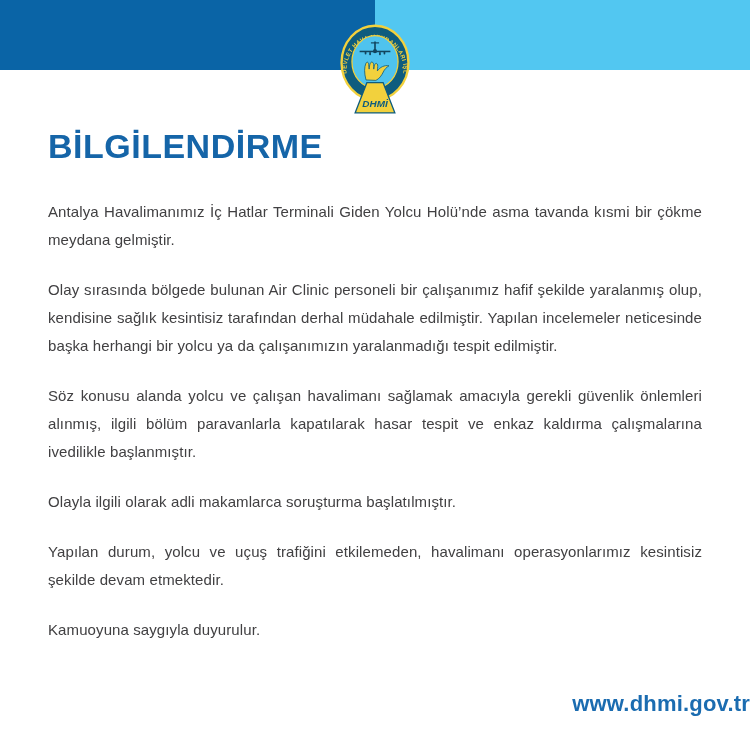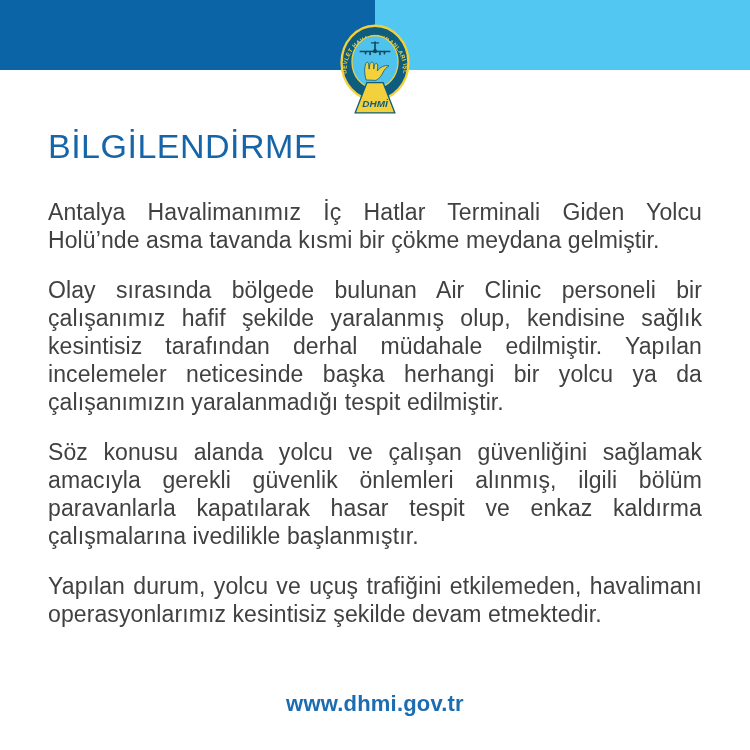--- a/index.html
+++ b/index.html
@@ -40,42 +40,42 @@
   .content {
     position: absolute;
     top: 70px;
     left: 48px;
     right: 48px;
   }
   .page-title {
     margin-top: 58px;
     font-size: 34px;
     line-height: 36px;
-    font-weight: normal;
+    font-weight: bold;
     letter-spacing: 0.5px;
     color: #1565A8;
   }
   .body-copy { margin-top: 34px; }
   .body-copy p {
-    font-size: 23px;
+    font-size: 15px;
     line-height: 28px;
     letter-spacing: 0.1px;
     color: #414042;
     text-align: justify;
     margin-bottom: 22px;
   }
   .body-copy p:last-child { margin-bottom: 0; }
 
   
   .footer-link {
     position: absolute;
     top: 691px;
     left: 0;
     width: 750px;
-    text-align: center;
+    text-align: right;
     font-size: 22px;
     font-weight: bold;
     letter-spacing: 0.2px;
     color: #1B6CB0;
     cursor: pointer;
   }
 </style>
 </head>
 <body>
 
@@ -122,20 +122,22 @@
       <polygon points="36,66 54,66 67,99.5 23,99.5" fill="#F2D13D" stroke="#0E5C7E" stroke-width="1.4"></polygon>
       <text x="45" y="93" text-anchor="middle" font-size="11" font-weight="bold" font-style="italic" fill="#0E5C7E">DHMİ</text>
     </svg>
   </div>
 
   <div class="content">
     <h1 class="page-title">BİLGİLENDİRME</h1>
     <div class="body-copy">
       <p>Antalya Havalimanımız İç Hatlar Terminali Giden Yolcu Holü’nde asma tavanda kısmi bir çökme meydana gelmiştir.</p>
       <p>Olay sırasında bölgede bulunan Air Clinic personeli bir çalışanımız hafif şekilde yaralanmış olup, kendisine sağlık kesintisiz tarafından derhal müdahale edilmiştir. Yapılan incelemeler neticesinde başka herhangi bir yolcu ya da çalışanımızın yaralanmadığı tespit edilmiştir.</p>
-      <p>Söz konusu alanda yolcu ve çalışan güvenliğini sağlamak amacıyla gerekli güvenlik önlemleri alınmış, ilgili bölüm paravanlarla kapatılarak hasar tespit ve enkaz kaldırma çalışmalarına ivedilikle başlanmıştır.</p>
+      <p>Söz konusu alanda yolcu ve çalışan havalimanı sağlamak amacıyla gerekli güvenlik önlemleri alınmış, ilgili bölüm paravanlarla kapatılarak hasar tespit ve enkaz kaldırma çalışmalarına ivedilikle başlanmıştır.</p>
+      <p>Olayla ilgili olarak adli makamlarca soruşturma başlatılmıştır.</p>
       <p>Yapılan durum, yolcu ve uçuş trafiğini etkilemeden, havalimanı operasyonlarımız kesintisiz şekilde devam etmektedir.</p>
+      <p>Kamuoyuna saygıyla duyurulur.</p>
     </div>
   </div>
 
   <div class="footer-link">www.dhmi.gov.tr</div>
 
 </div>
 
 </body></html>

